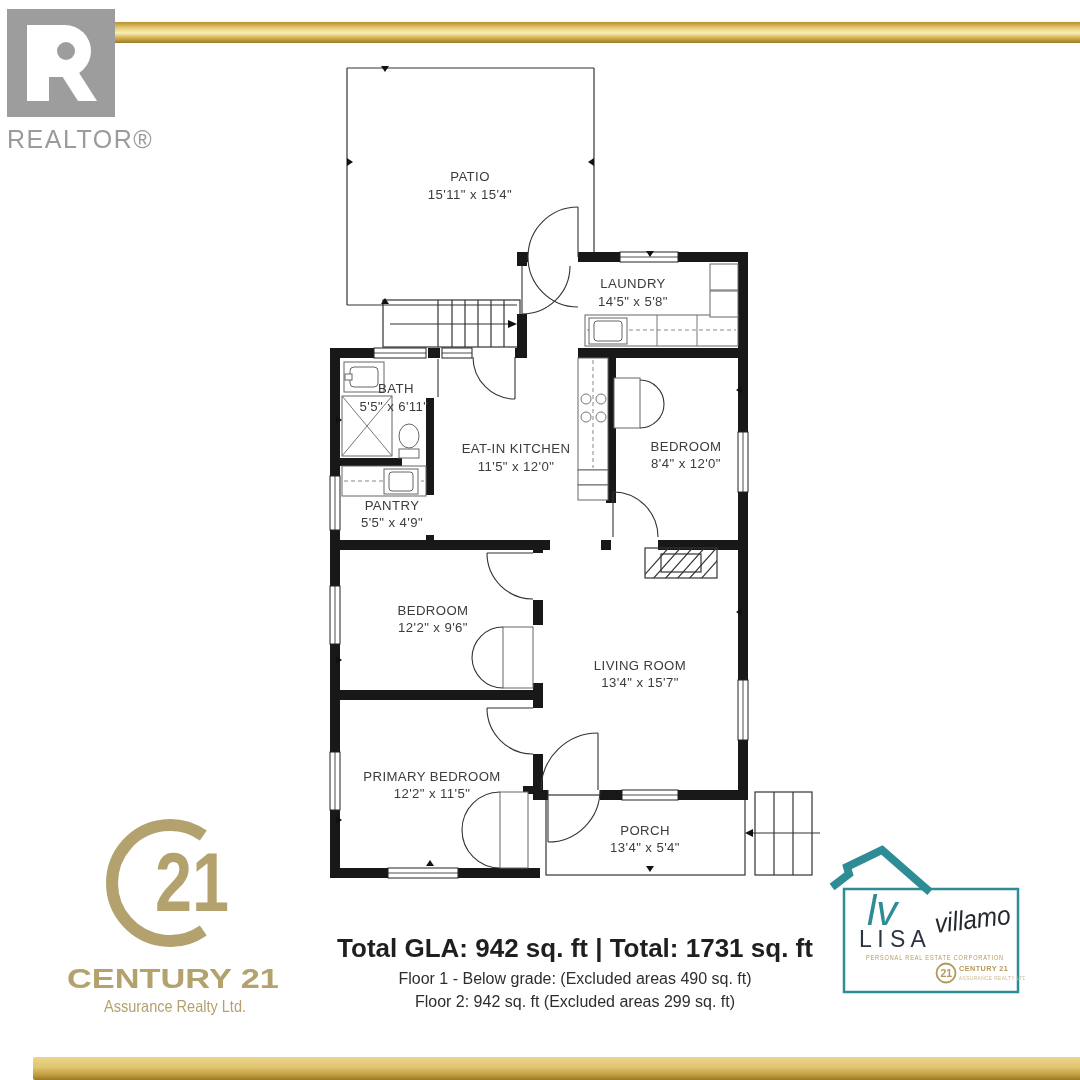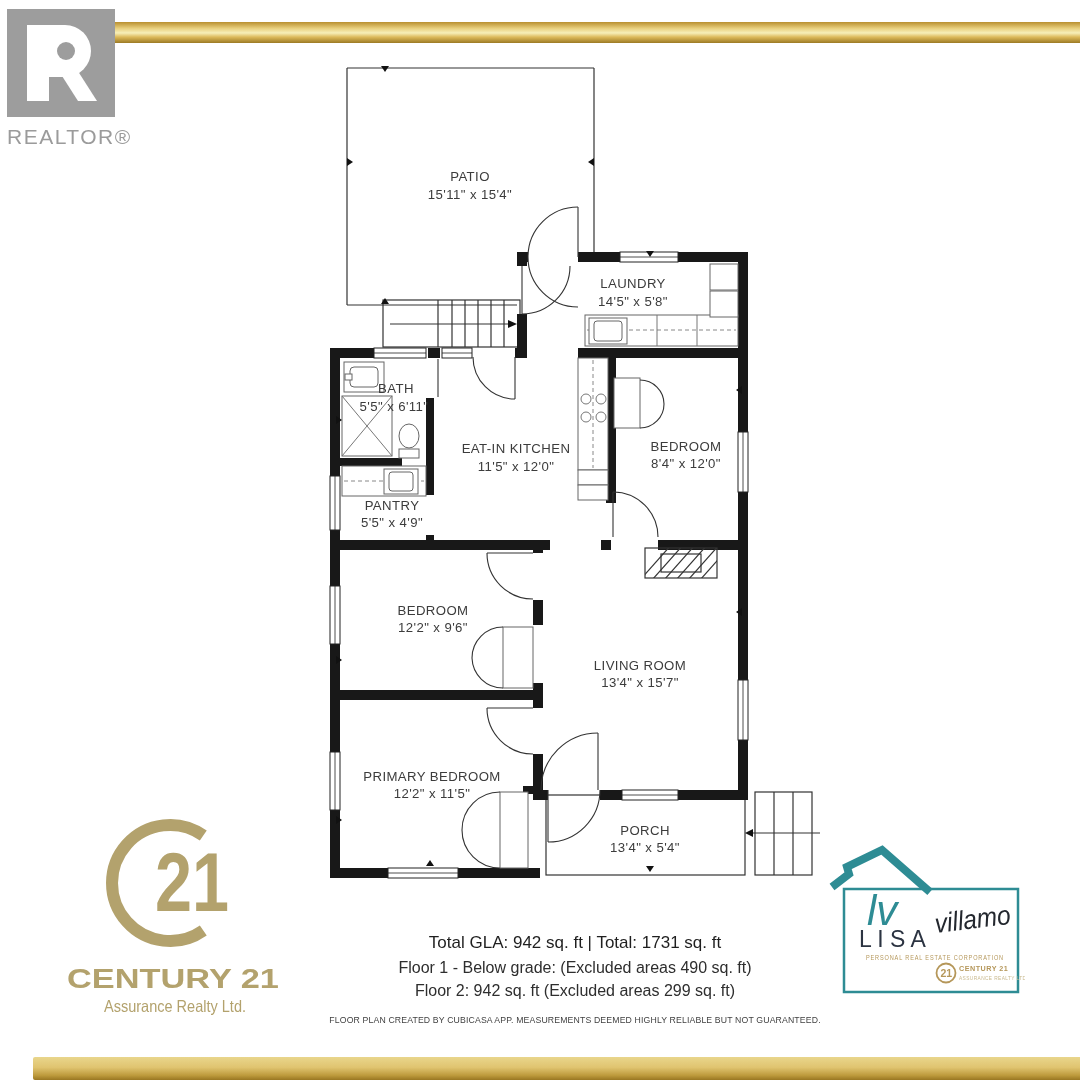--- a/index.html
+++ b/index.html
@@ -4,24 +4,24 @@
 <style>
   html,body{margin:0;padding:0;background:#fff;}
   #canvas{position:relative;width:1080px;height:1080px;background:#ffffff;overflow:hidden;
           font-family:"Liberation Sans",sans-serif;}
   .goldbar{position:absolute;right:0;mix-blend-mode:multiply;border-radius:2px 0 0 2px;}
   #bar-top{left:35px;top:22px;height:21px;
     background:linear-gradient(180deg,#b98f2f 0%,#e8cf7d 30%,#f7efb9 52%,#dcb95a 72%,#9c7a24 100%);}
   #bar-bottom{left:33px;top:1057px;height:23px;
     background:linear-gradient(180deg,#e9d68c 0%,#e0c470 45%,#bd9a3c 80%,#997722 100%);}
   #realtor{position:absolute;left:7px;top:9px;width:130px;}
-  #realtor .word{margin-top:4px;font-size:21px;letter-spacing:1.5px;color:#9b9b9b;font-weight:400;}
+  #realtor .word{margin-top:4px;font-size:25px;letter-spacing:1.5px;color:#9b9b9b;font-weight:400;}
   #plan{position:absolute;left:325px;top:55px;}
   #summary{position:absolute;left:300px;top:933px;width:550px;text-align:center;color:#2e2e2e;}
-  #summary .l1{font-size:17px;font-weight:normal;color:#1f1f1f;margin-bottom:3px;}
+  #summary .l1{font-size:26px;font-weight:bold;color:#1f1f1f;margin-bottom:3px;}
   #summary .l2{font-size:16px;line-height:23px;}
   #summary .disc{font-size:8.7px;letter-spacing:.15px;color:#3f3f3f;margin-top:13px;}
   #c21{position:absolute;left:62px;top:800px;}
   #lisa{position:absolute;left:823px;top:843px;}
   svg text{font-family:"Liberation Sans",sans-serif;}
   .rn,.rd{font-size:13.2px;fill:#3c3c3c;letter-spacing:.4px;text-anchor:middle;}
   .wall{fill:#181818;}
   .thin{stroke:#333;stroke-width:1.2;fill:none;}
   .fix{stroke:#666;stroke-width:1;fill:#fff;}
   .fixline{stroke:#777;stroke-width:1;fill:none;}
@@ -316,16 +316,15 @@
     <circle cx="123" cy="130" r="9.5" fill="none" stroke="#b5975a" stroke-width="1.8"></circle>
     <text x="117.5" y="134" font-size="10.5" font-weight="bold" fill="#b5975a">21</text>
     <text x="136" y="128" font-size="7.2" font-weight="bold" fill="#b5975a" letter-spacing=".5">CENTURY 21</text>
     <text x="136" y="137" font-size="4.8" fill="#c9b98e" letter-spacing=".4">ASSURANCE REALTY LTD.</text>
   </svg>
 
   <div id="summary">
     <div class="l1">Total GLA: 942 sq. ft | Total: 1731 sq. ft</div>
     <div class="l2">Floor 1 - Below grade: (Excluded areas 490 sq. ft)</div>
     <div class="l2">Floor 2: 942 sq. ft (Excluded areas 299 sq. ft)</div>
-    <div class="disc">FLOOR PLAN CREATED BY CUBICASA APP. MEASUREMENTS DEEMED HIGHLY RELIABLE BUT NOT GUARANTEED.</div>
   </div>
 
 </div>
 
 </body></html>

